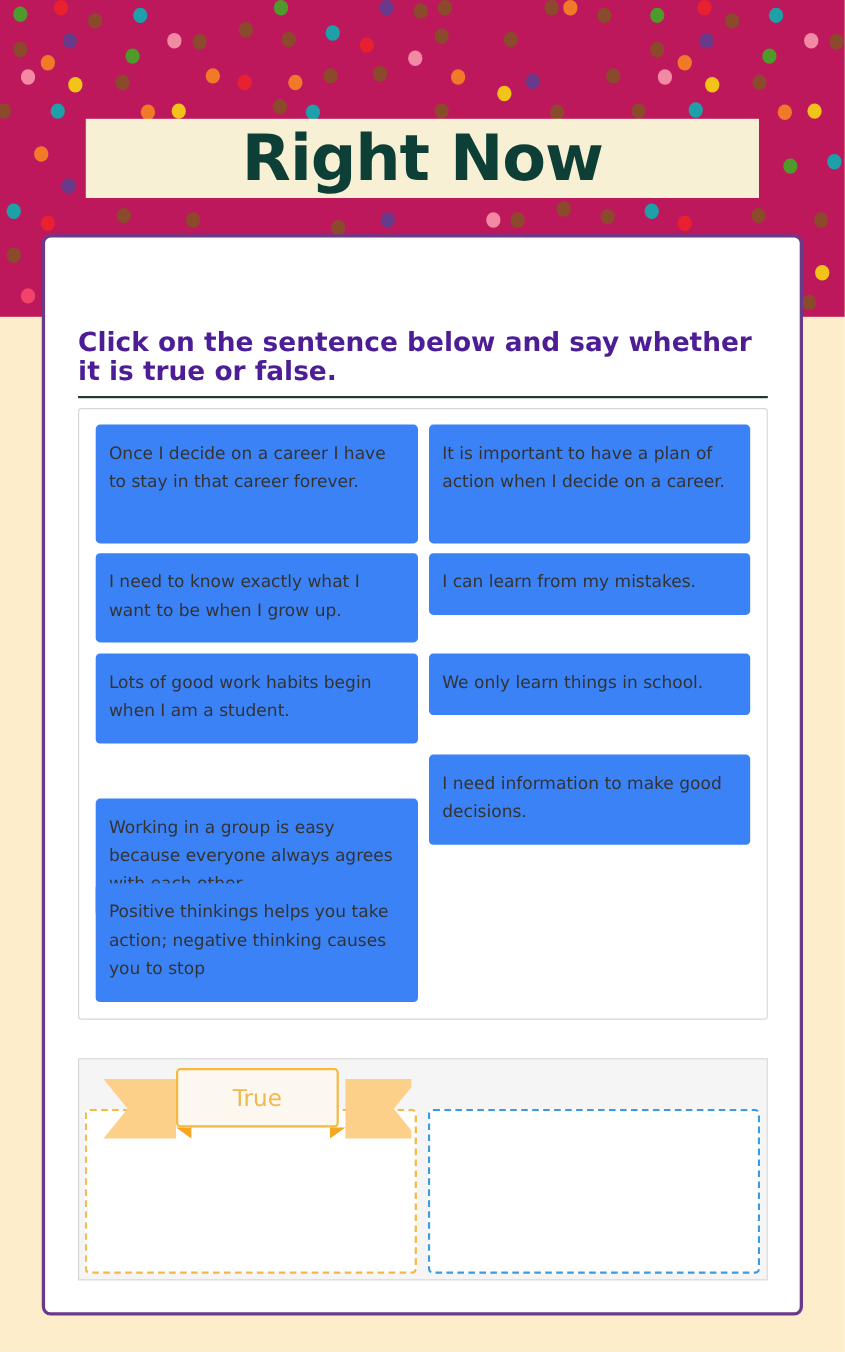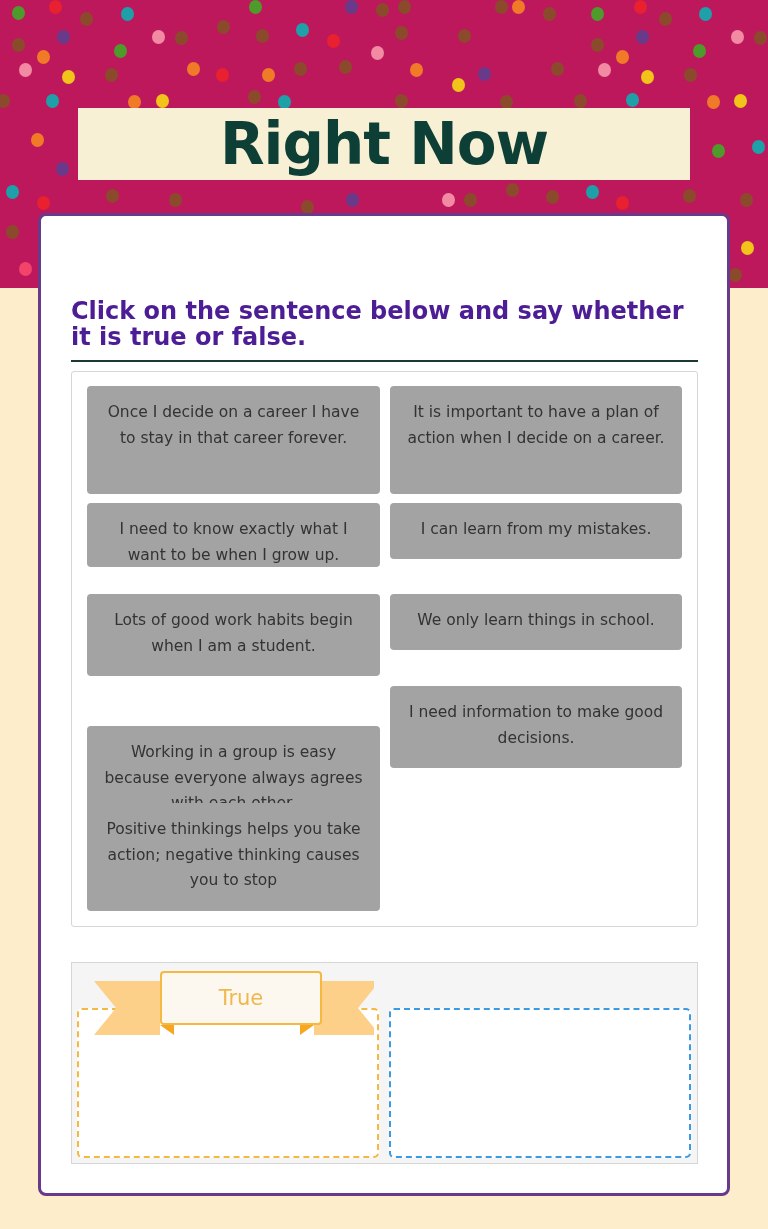--- a/index.html
+++ b/index.html
@@ -40,38 +40,38 @@
     }
     .divider {
       position: absolute; left: 30px; top: 144px; width: 627px; height: 2px;
       background: #1b3a33;
     }
     .items-panel {
       position: absolute; left: 30px; top: 155px; width: 627px; height: 556px;
       border: 1px solid #d6d6d6; border-radius: 3px; background: #fff;
     }
     .item {
-      position: absolute; background: #a3a3a3; border-radius: 4px;
+      position: absolute; background: #3b82f6; border-radius: 4px;
       font-family: "DejaVu Sans", sans-serif; font-size: 15.5px; line-height: 25.5px;
-      color: #333; text-align: center; padding: 14px 12px;
+      color: #333; text-align: left; padding: 14px 12px;
       cursor: pointer;
     }
     .drop-panel {
       position: absolute; left: 30px; top: 746px; width: 627px; height: 202px;
       background: #f5f5f5; border: 1px solid #d6d6d6;
     }
     .zone {
       position: absolute; top: 45px; width: 302px; height: 150px;
       border: 2px dashed; border-radius: 5px; background: #fff;
     }
     .ribbon {
       position: absolute; top: 8px; width: 220px; height: 60px;
     }
     .ribbon-label {
-      position: absolute; left: 66px; top: 0; width: 162px; height: 54px;
+      position: absolute; left: 66px; top: 0; width: 148px; height: 54px;
       border: 2px solid; border-radius: 4px;
       display: flex; align-items: center; justify-content: center;
       font-family: "DejaVu Sans", sans-serif; font-size: 21px;
     }
   </style>
 </head>
 <body>
 
 <div class="banner-bg">
 
@@ -164,21 +164,21 @@
   </div>
 </div>
 
 <div class="card">
   <div class="instruction">Click on the sentence below and say whether it is true or false.</div>
   <div class="divider"></div>
 
   <div class="items-panel">
 
     <div class="item" style="left:15px;top:14px;width:293px;height:108px;">Once I decide on a career I have to stay in that career forever.</div>
-    <div class="item" style="left:15px;top:131px;width:293px;height:64px;">I need to know exactly what I want to be when I grow up.</div>
+    <div class="item" style="left:15px;top:131px;width:293px;height:81px;">I need to know exactly what I want to be when I grow up.</div>
     <div class="item" style="left:15px;top:222px;width:293px;height:82px;">Lots of good work habits begin when I am a student.</div>
     <div class="item" style="left:15px;top:314px;width:293px;height:107px;margin-top:40px;">Working in a group is easy because everyone always agrees with each other.</div>
     <div class="item" style="left:15px;top:431px;width:293px;height:108px;">Positive thinkings helps you take action; negative thinking causes you to stop</div>
 
     <div class="item" style="left:318px;top:14px;width:292px;height:108px;">It is important to have a plan of action when I decide on a career.</div>
     <div class="item" style="left:318px;top:131px;width:292px;height:56px;">I can learn from my mistakes.</div>
     <div class="item" style="left:318px;top:222px;width:292px;height:56px;">We only learn things in school.</div>
     <div class="item" style="left:318px;top:314px;width:292px;height:82px;">I need information to make good decisions.</div>
   </div>
 

